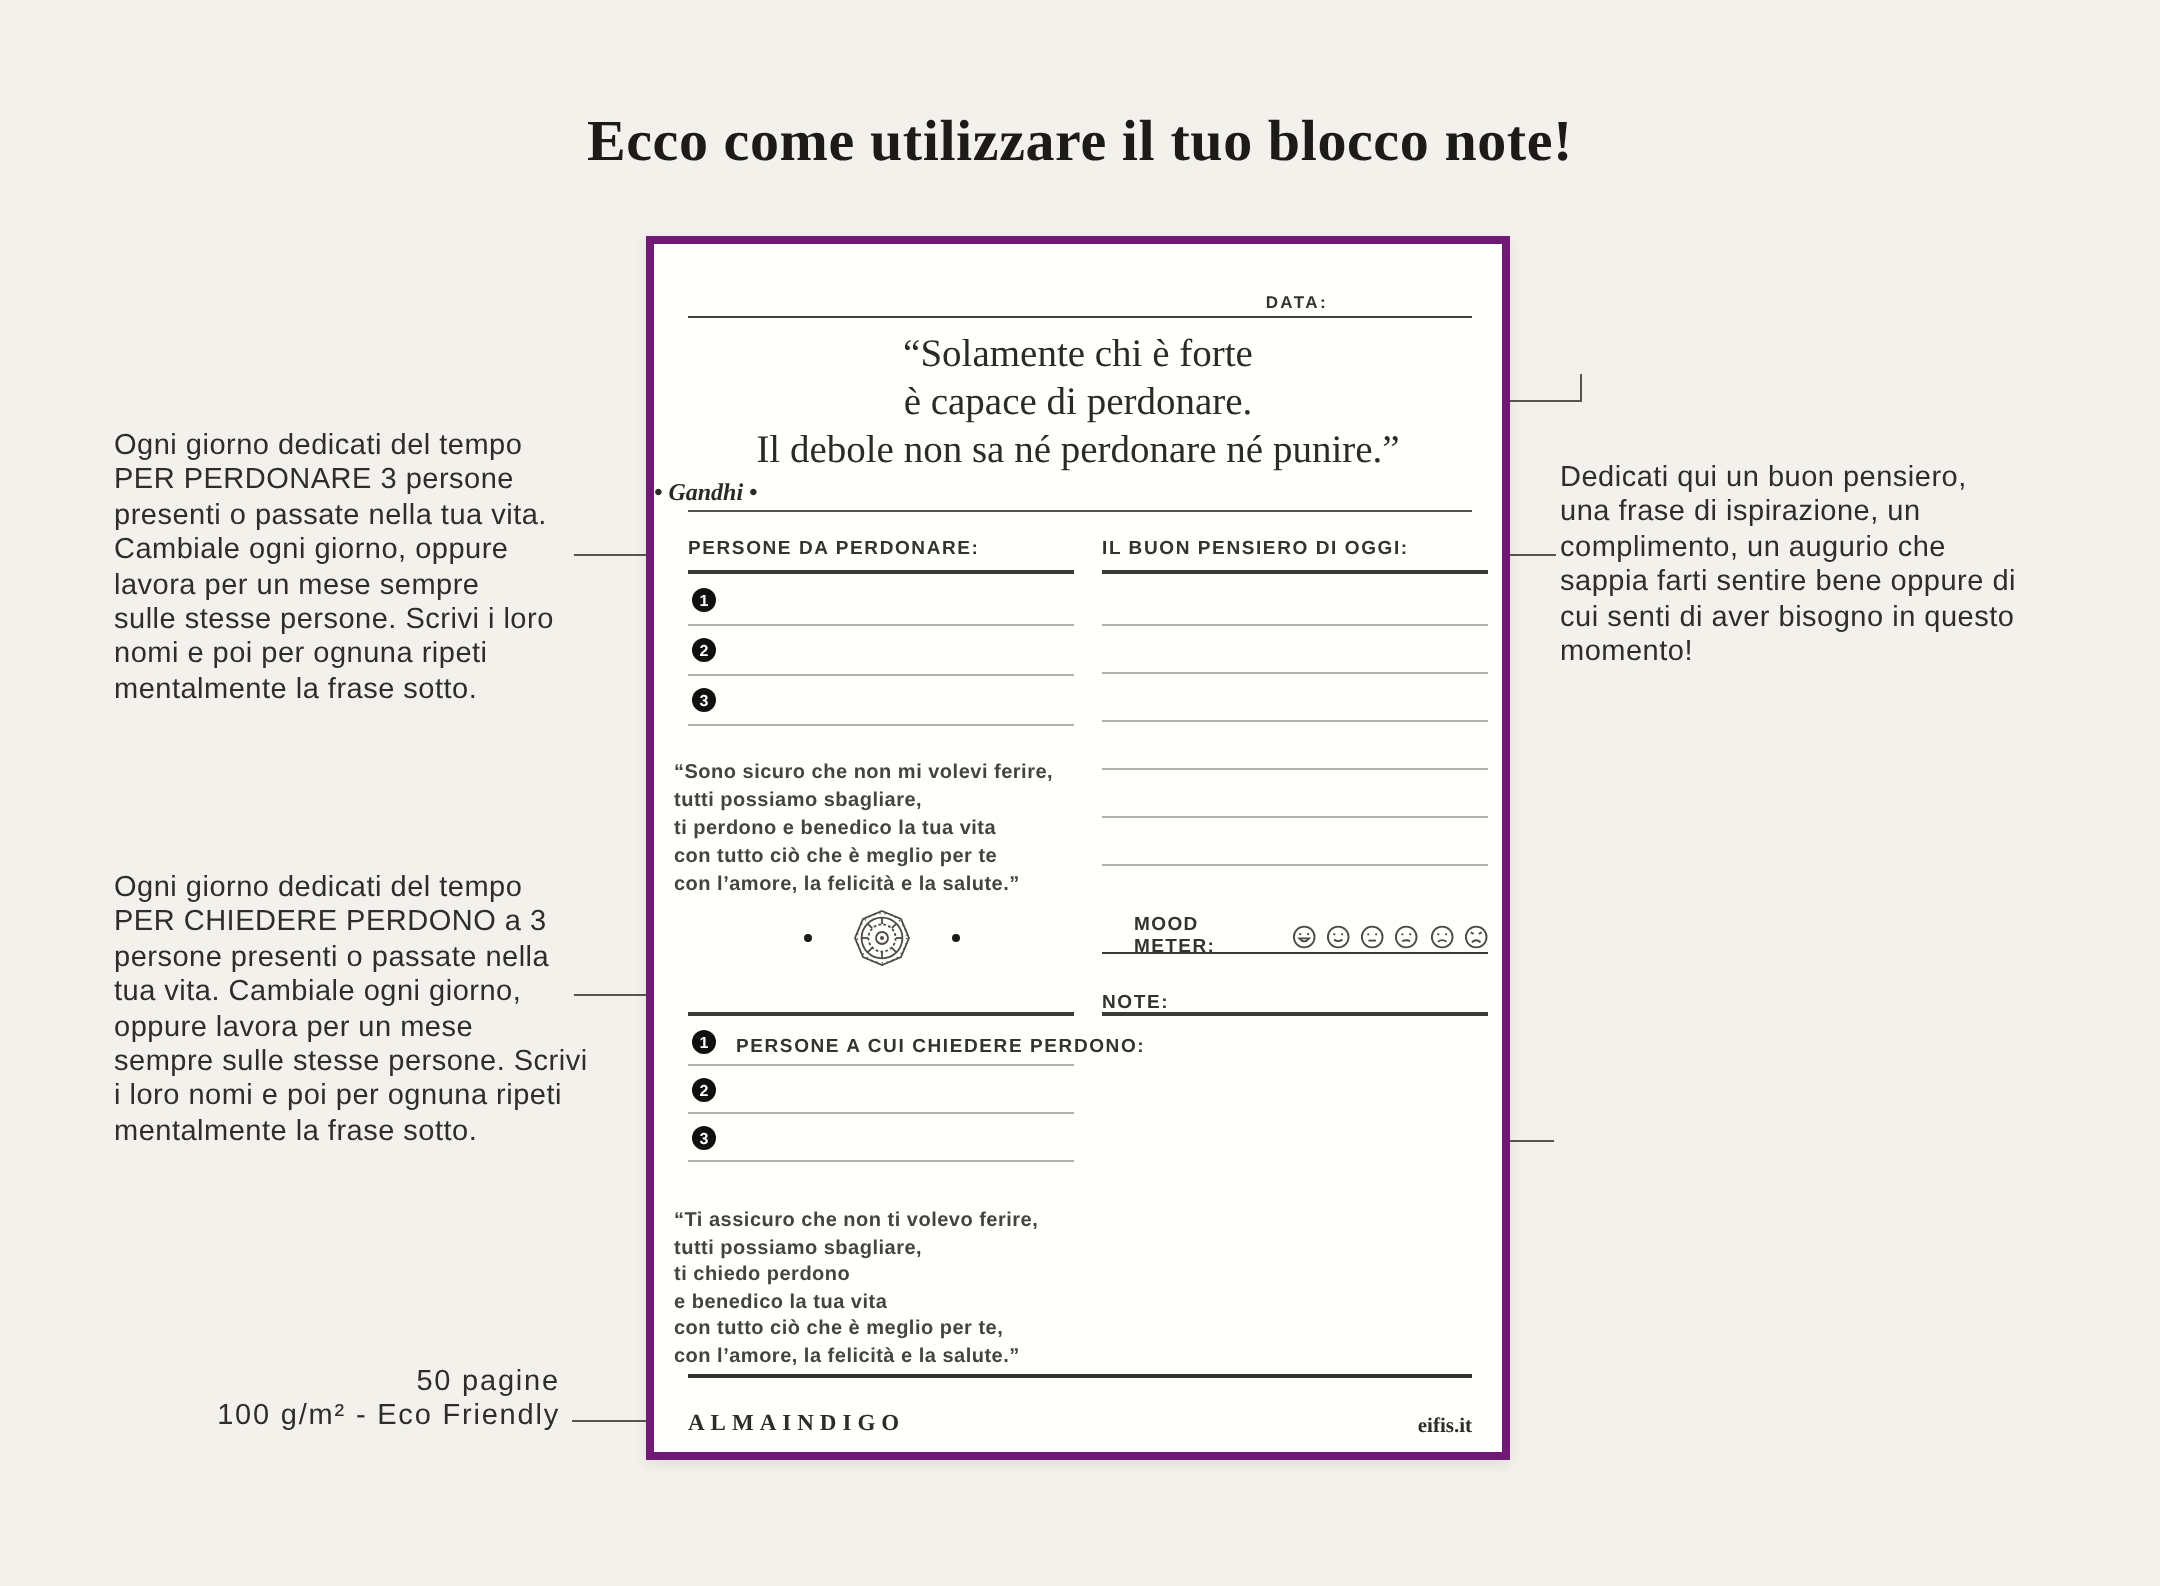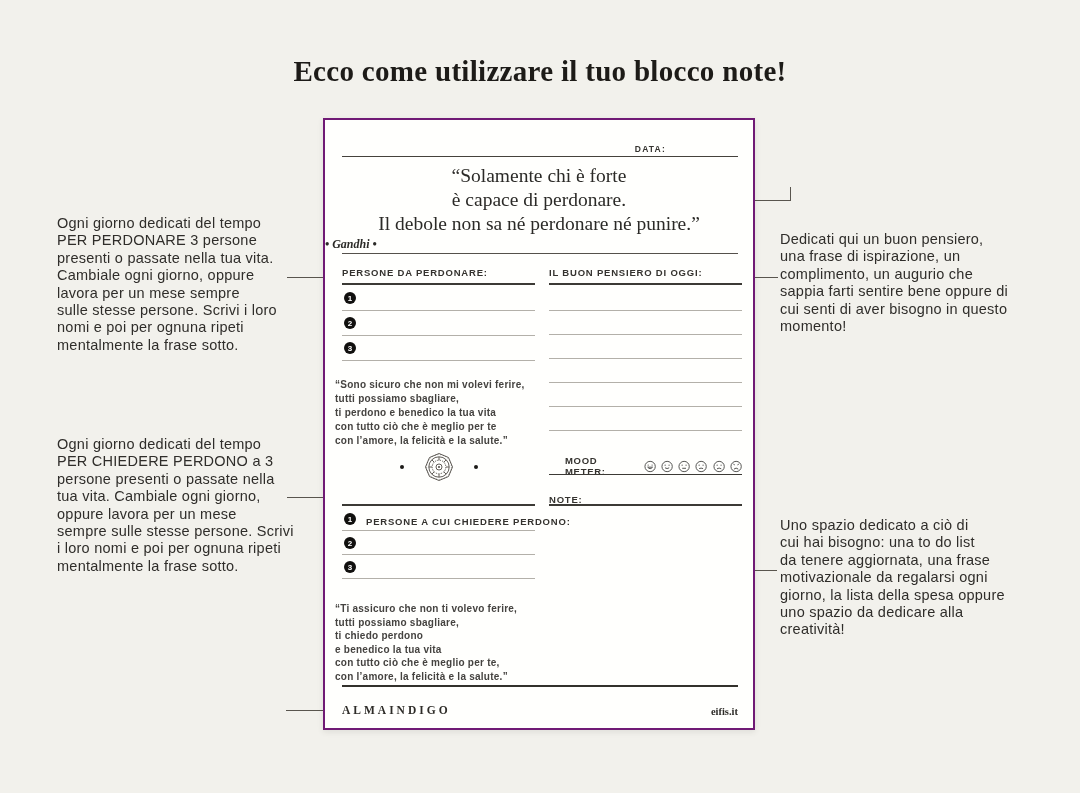--- a/index.html
+++ b/index.html
@@ -52,21 +52,21 @@
   #c-ask{left:287px;top:497px;width:44px;}
   #c-specs{left:286px;top:710px;width:40px;}
   #c-motivation-v{left:790px;top:187px;height:14px;}
   #c-motivation-h{left:740px;top:200px;width:50px;}
   #c-thought{left:737px;top:277px;width:41px;}
   #c-space{left:733px;top:570px;width:44px;}
 
   
   .card{
     position:absolute;left:323px;top:118px;width:432px;height:612px;
-    background:#fffffd;border:2px solid #701a75;
+    background:#fffffd;border:4px solid #701a75;
     box-shadow:0 2px 6px rgba(60,55,45,.10);
     box-sizing:border-box;
   }
   .card *{box-sizing:border-box;}
 
   .data-label{
     position:absolute;top:24px;right:87px;
     font-size:8.5px;font-weight:700;letter-spacing:1.2px;color:#35332f;
   }
   .data-line{position:absolute;top:36px;left:17px;right:15px;border-top:1px solid #45423c;}
@@ -141,34 +141,29 @@
 nomi e poi per ognuna ripeti
 mentalmente la frase sotto.</p>
   <p class="ann" id="ann-ask">Ogni giorno dedicati del tempo
 PER CHIEDERE PERDONO a 3
 persone presenti o passate nella
 tua vita. Cambiale ogni giorno,
 oppure lavora per un mese
 sempre sulle stesse persone. Scrivi
 i loro nomi e poi per ognuna ripeti
 mentalmente la frase sotto.</p>
+  <p class="ann" id="ann-specs">50 pagine
+100 g/m² - Eco Friendly</p>
 
   <p class="ann" id="ann-thought">Dedicati qui un buon pensiero,
 una frase di ispirazione, un
 complimento, un augurio che
 sappia farti sentire bene oppure di
 cui senti di aver bisogno in questo
 momento!</p>
-  <p class="ann" id="ann-space">Uno spazio dedicato a ciò di
-cui hai bisogno: una to do list
-da tenere aggiornata, una frase
-motivazionale da regalarsi ogni
-giorno, la lista della spesa oppure
-uno spazio da dedicare alla
-creatività!</p>
 
   <div class="conn-h arrow-r" id="c-forgive"></div>
   <div class="conn-h arrow-r" id="c-ask"></div>
   <div class="conn-h dot-r" id="c-specs"></div>
   <div class="conn-v" id="c-motivation-v"></div>
   <div class="conn-h dot-l" id="c-motivation-h"></div>
   <div class="conn-h dot-l" id="c-thought"></div>
   <div class="conn-h dot-l" id="c-space"></div>
 
   <div class="card">

